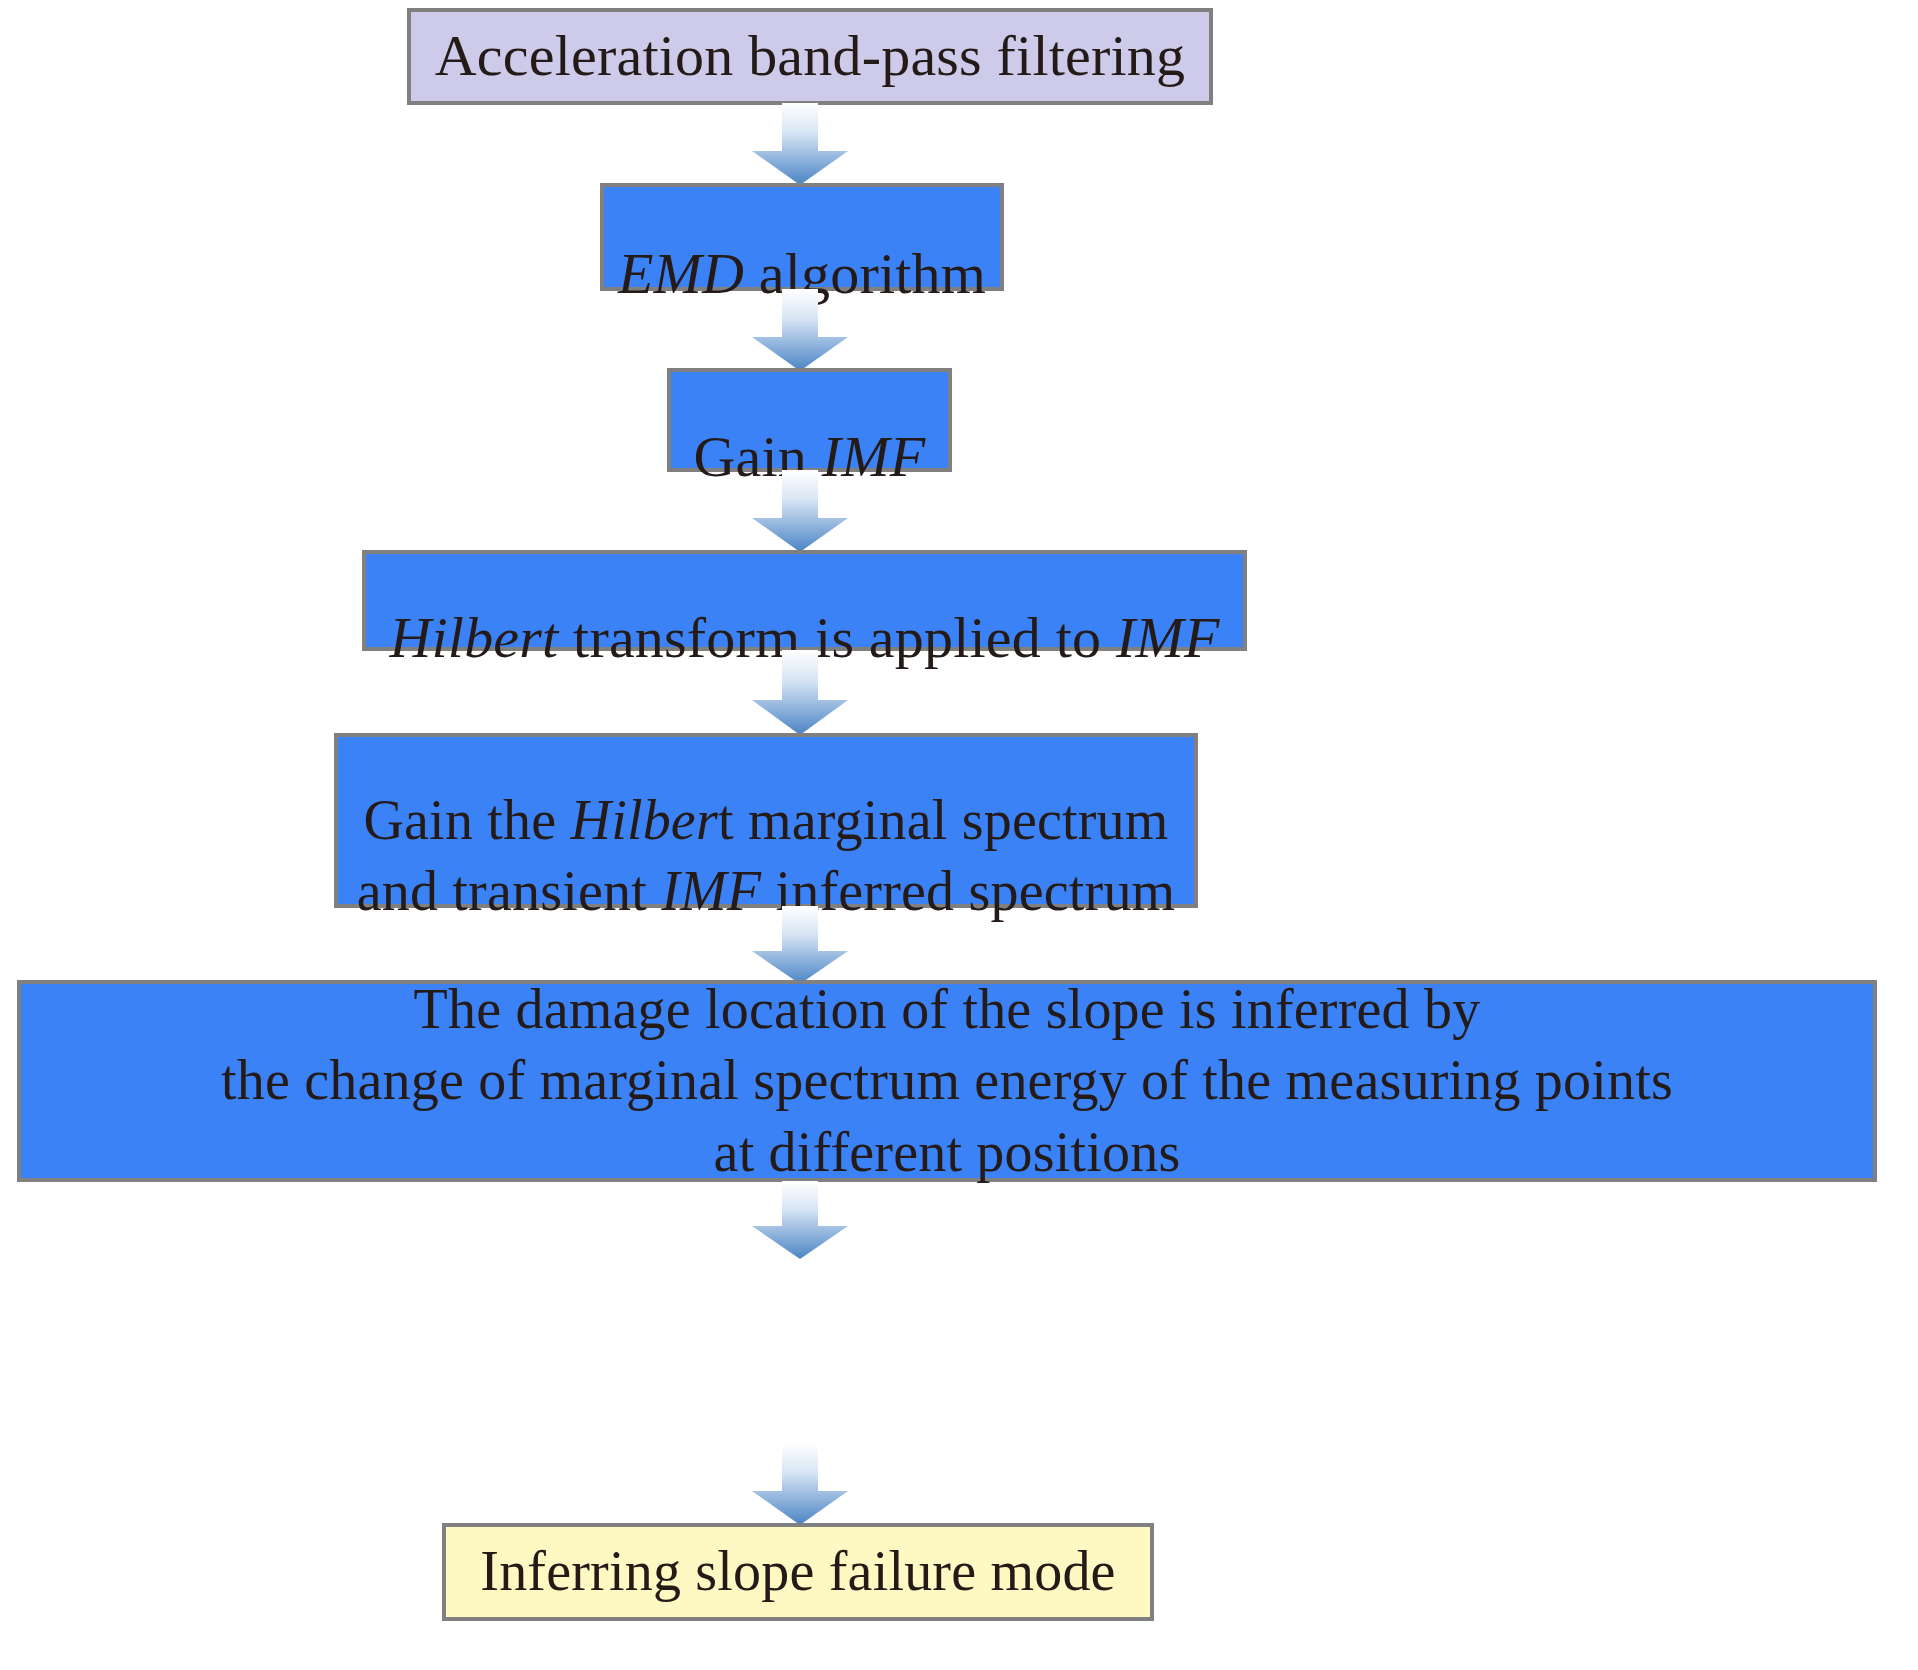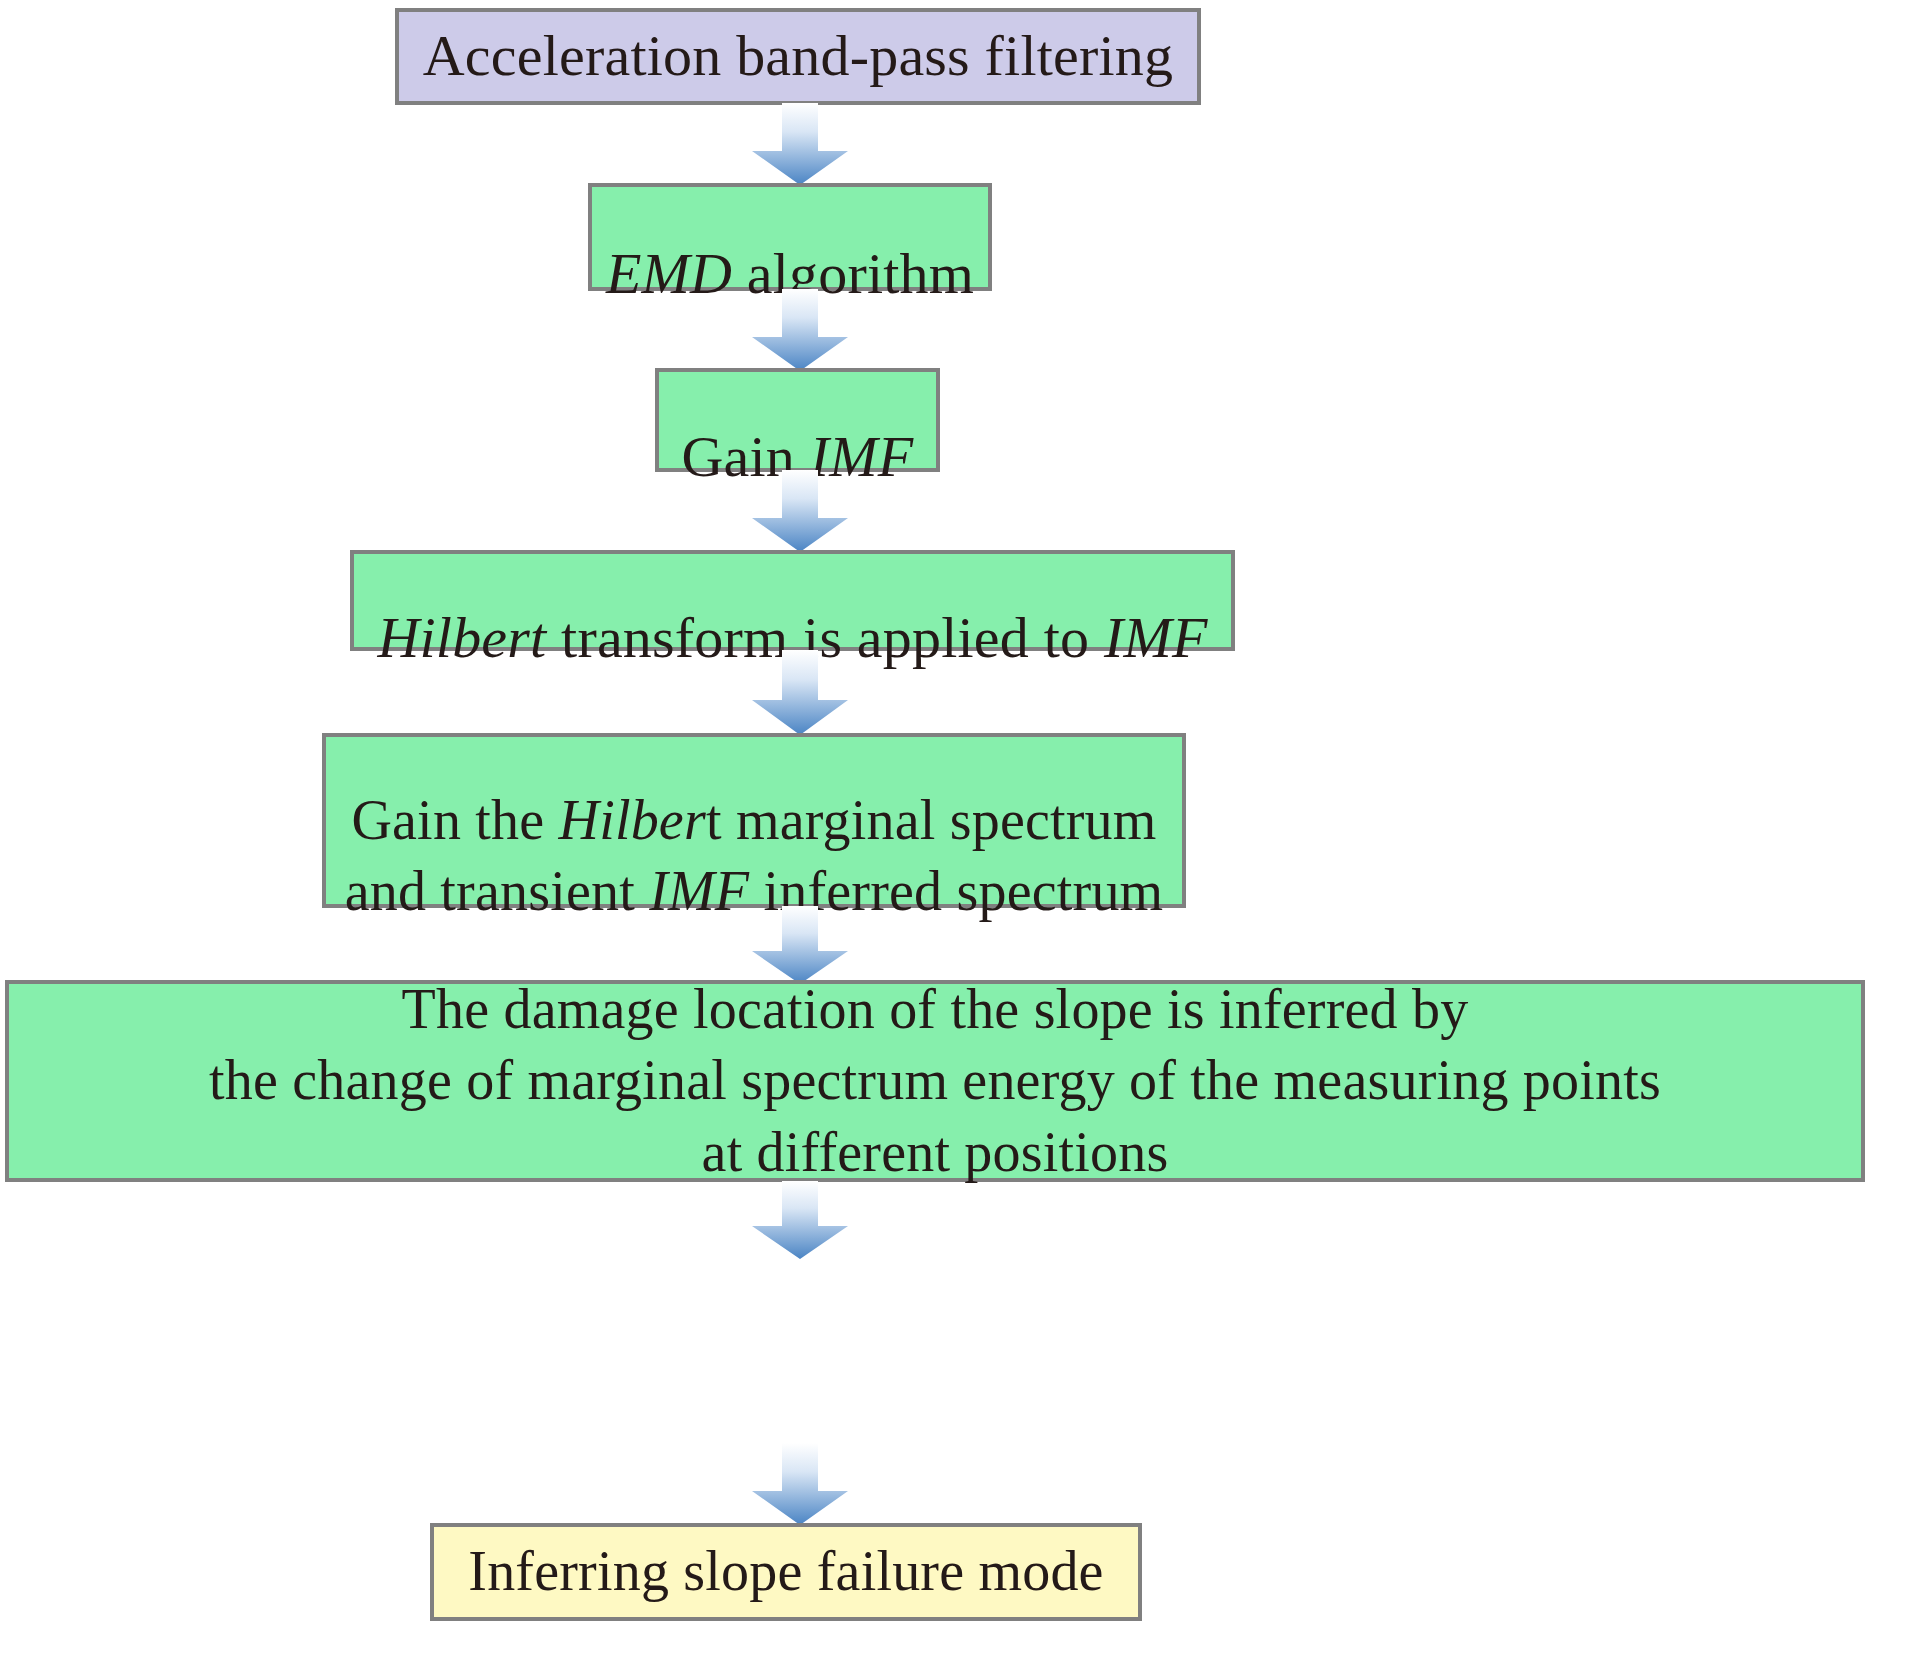--- a/index.html
+++ b/index.html
@@ -30,30 +30,31 @@
     box-sizing: border-box;
     border: 4px solid #808080;
     display: flex;
     align-items: center;
     justify-content: center;
     text-align: center;
     color: #241a18;
     line-height: 1.28;
     letter-spacing: 0.2px;
     white-space: pre-line;
+    margin-left: 12px;
   }
   .node .txt {
     display: block;
     width: 100%;
     padding: 0 10px;
   }
 
   
   .fill-lavender { background: #cdcbe9; }
-  .fill-cream    { background: #86efac; }
+  .fill-cream    { background: #3b82f6; }
   .fill-blue     { background: #fef9c3; }
 
   
   #node-bandpass {
     left: 395px;  top: 8px;    width: 806px;  height: 97px;
     font-size: 58px;
   }
   #node-emd {
     left: 588px;  top: 183px;  width: 404px;  height: 108px;
     font-size: 58px;

